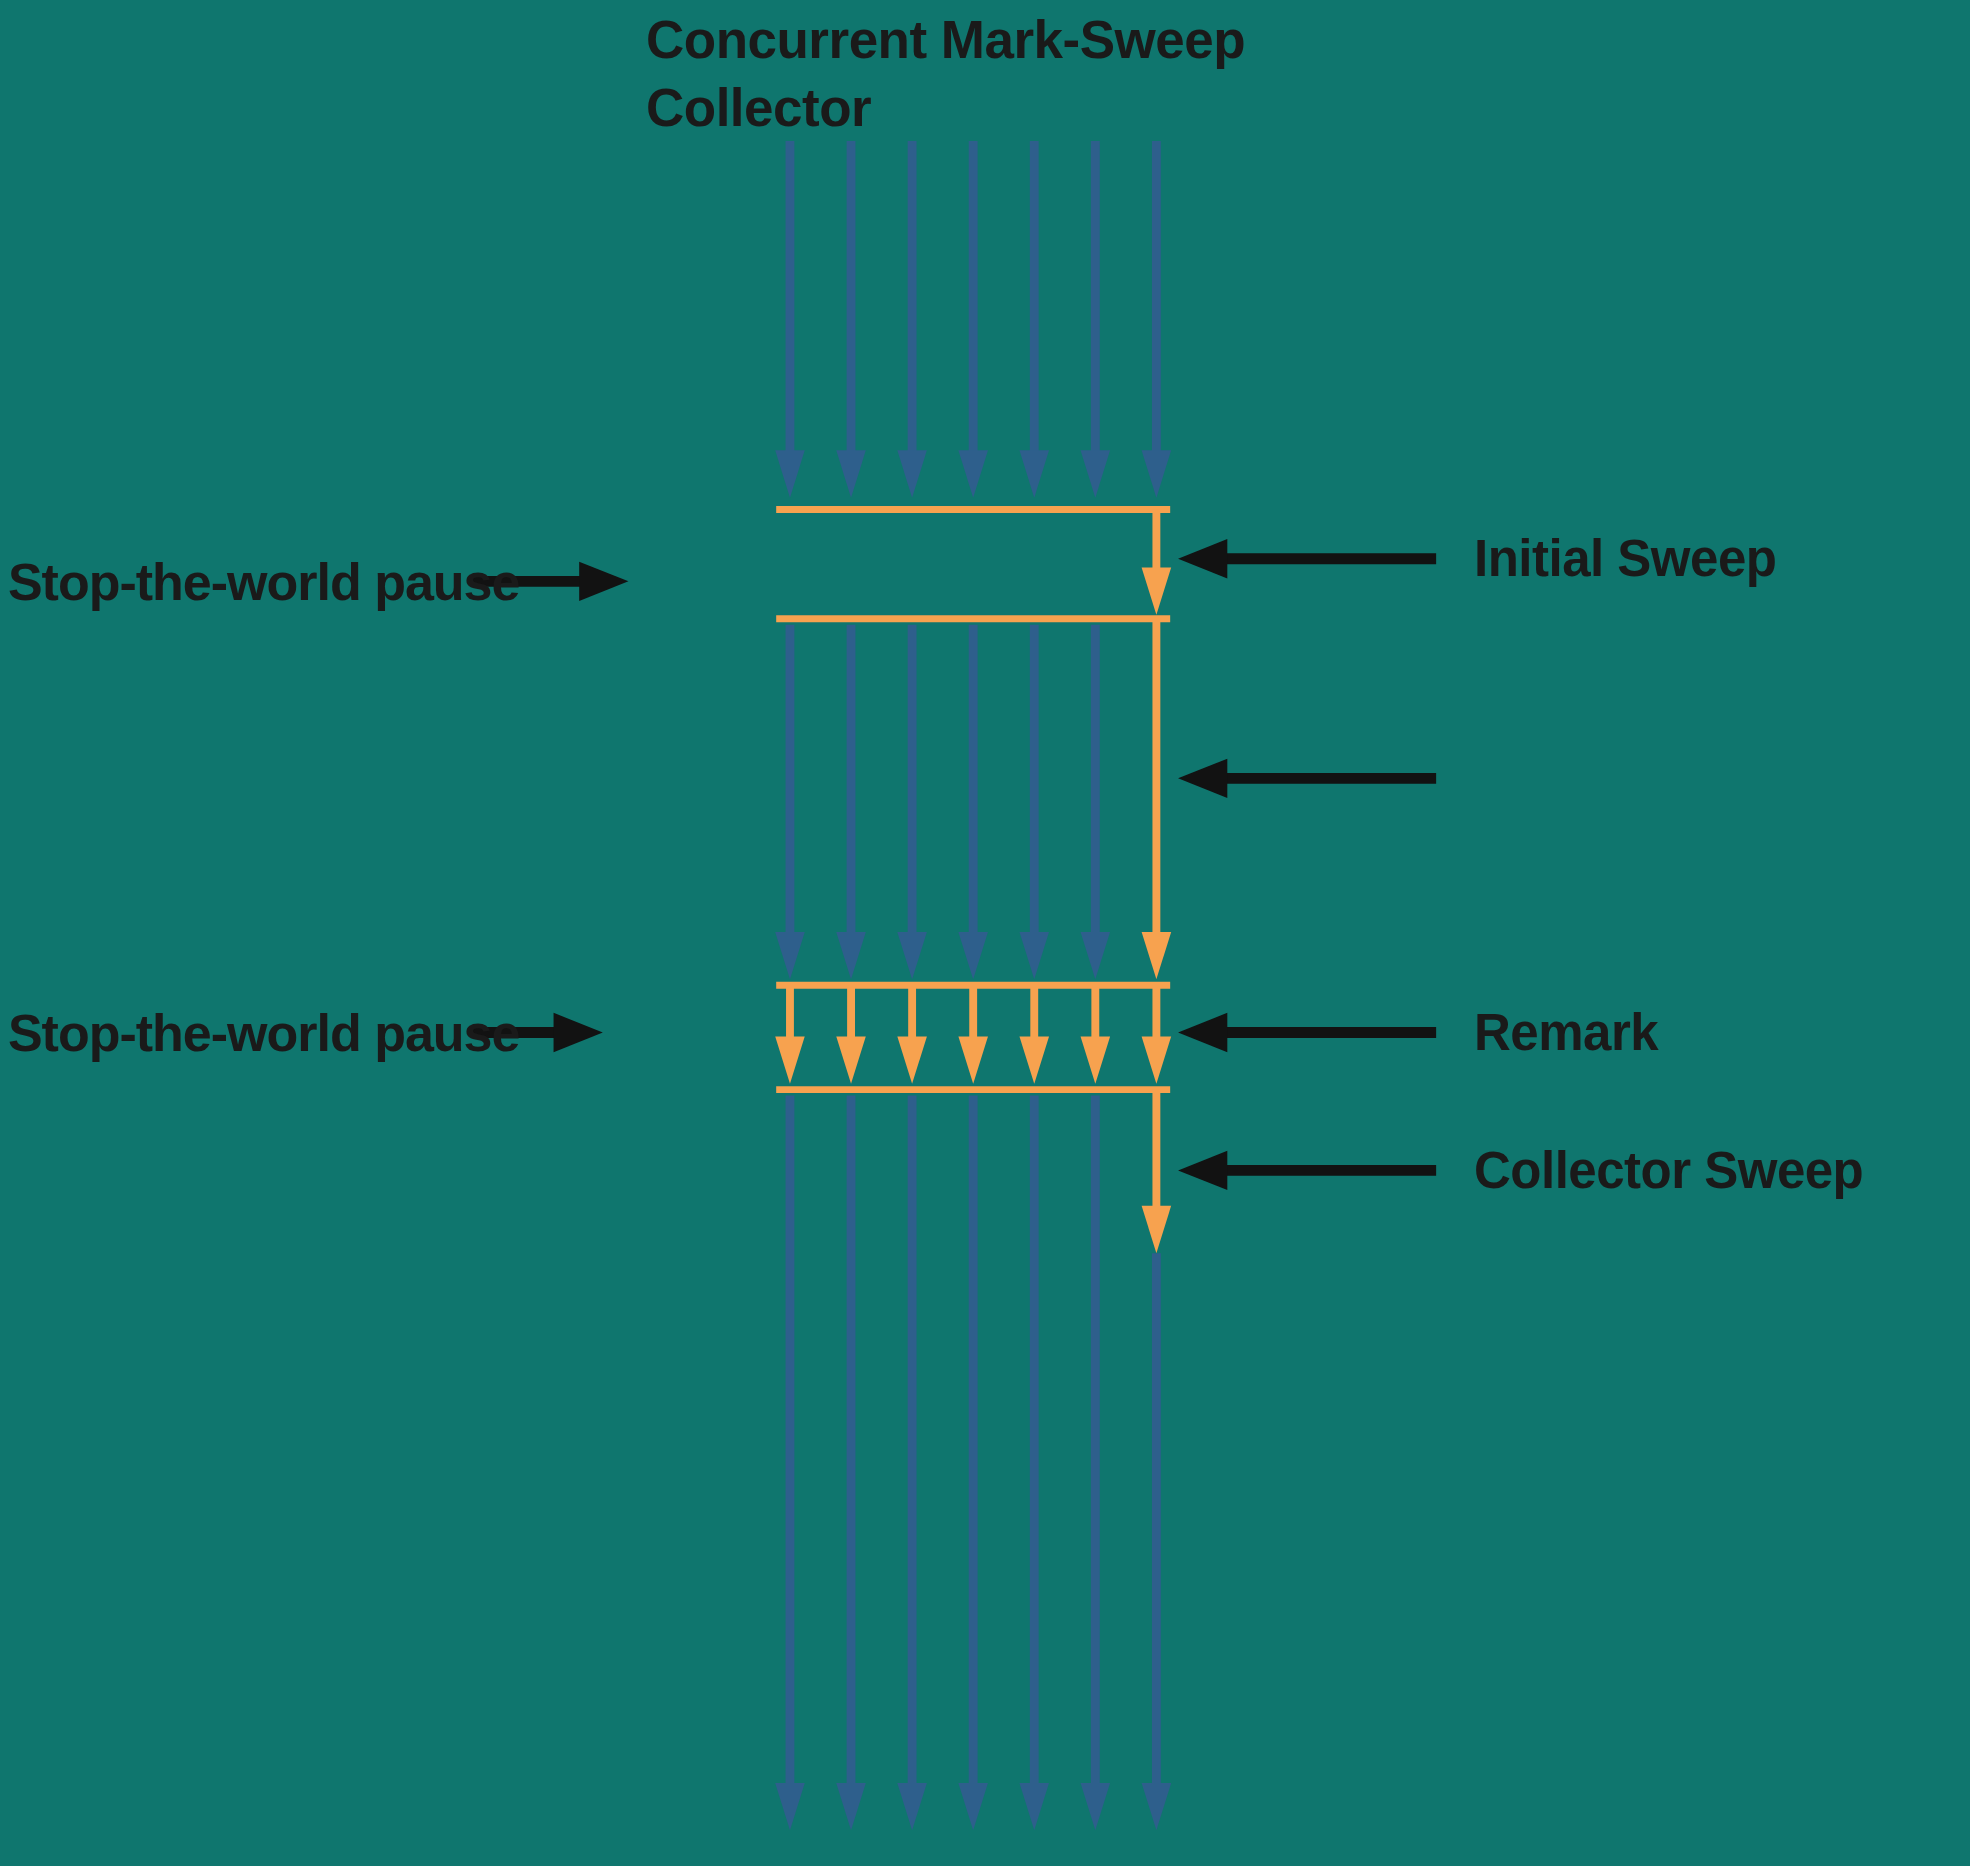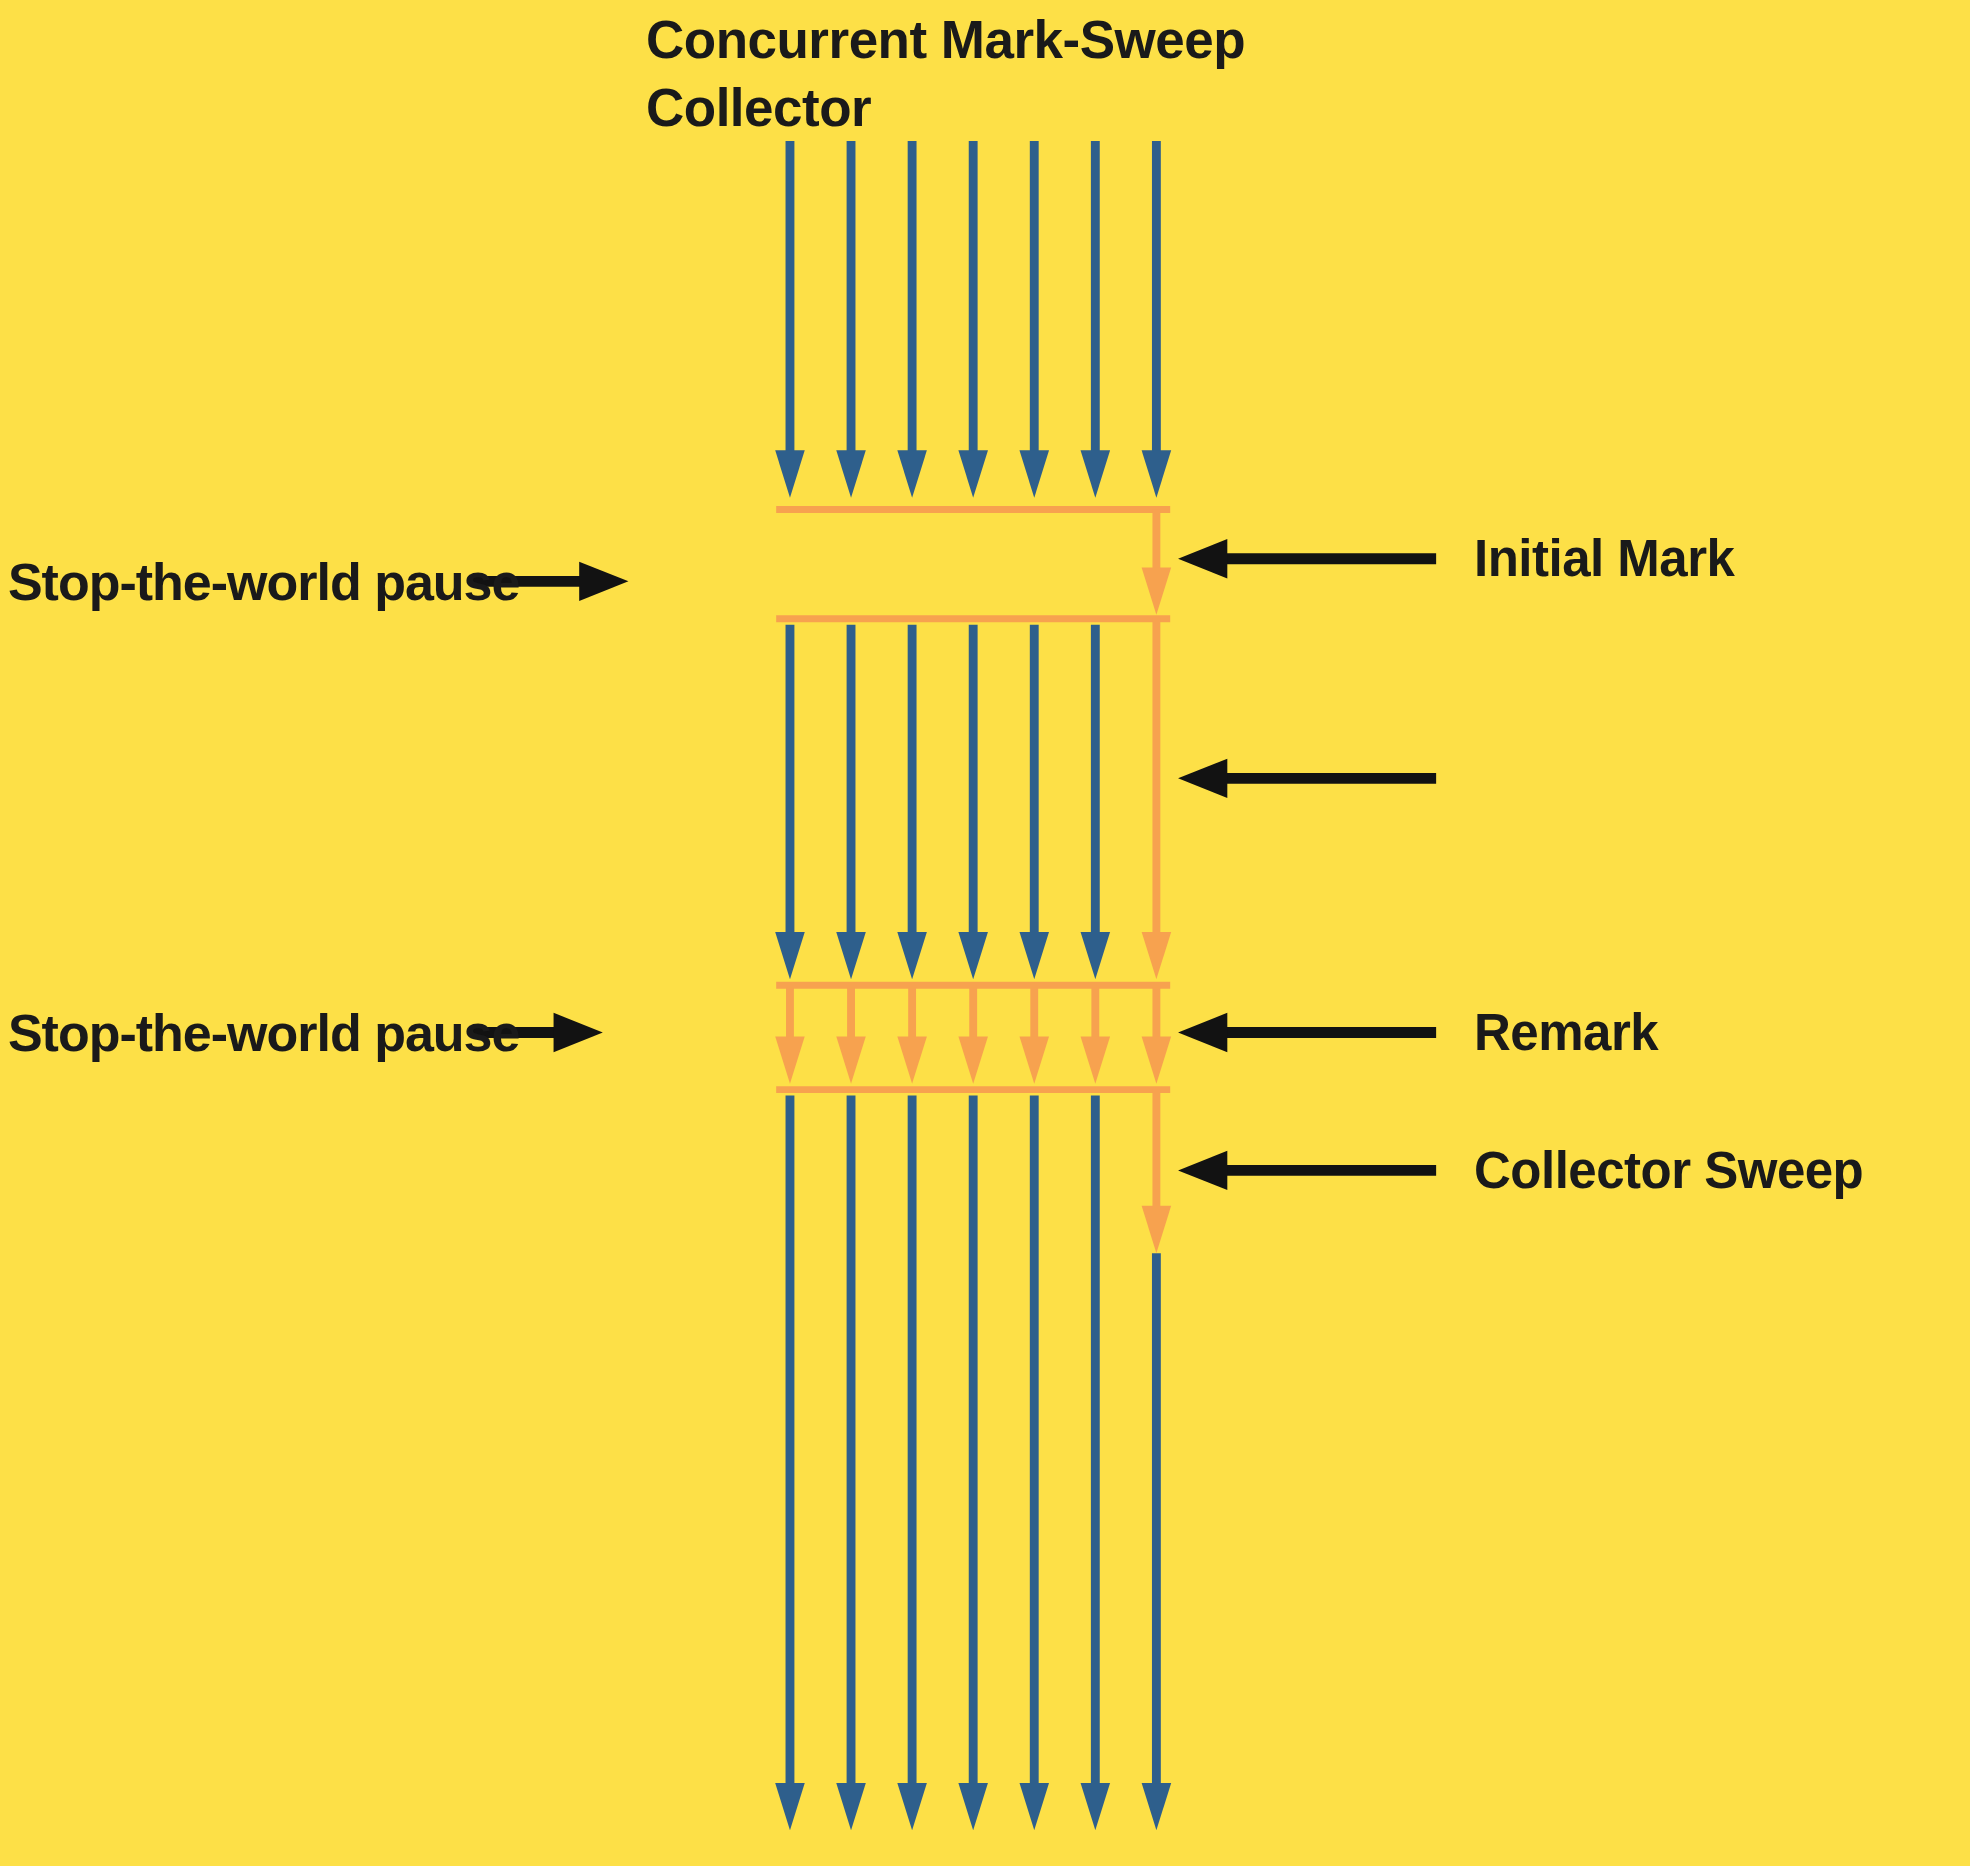--- a/index.html
+++ b/index.html
@@ -1,21 +1,21 @@
 <!DOCTYPE html>
 <html><head>
 <meta charset="utf-8">
 <style>
   * { margin: 0; padding: 0; box-sizing: border-box; }
   html, body { background: #ffffff; }
   .stage {
     position: relative;
     width: 1970px;
     height: 1867px;
-    background: #fde047;
+    background: #0f766e;
     font-family: "Liberation Sans", sans-serif;
     overflow: hidden;
   }
   .svg-layer {
     position: absolute;
     left: 0; top: 0;
     width: 1970px;
     height: 1867px;
   }
   .title {
@@ -150,21 +150,21 @@
         <polygon points="1196,1048 1246,1028 1246,1068" fill="#121212"></polygon>
         <line x1="1244" y1="1188" x2="1458" y2="1188" stroke="#121212" stroke-width="11"></line>
         <polygon points="1196,1188 1246,1168 1246,1208" fill="#121212"></polygon>
       </g>
     </svg>
 
   <div class="lbl left" id="lw1">Stop-the-world pause</div>
 
   <div class="lbl left" id="lw2">Stop-the-world pause</div>
 
-  <div class="lbl right" id="rl1">Initial Mark</div>
+  <div class="lbl right" id="rl1">Initial Sweep</div>
 
 
   <div class="lbl right" id="rl3">Remark</div>
 
   <div class="lbl right" id="rl4">Collector Sweep</div>
 
 </div>
 
 
 </body></html>

